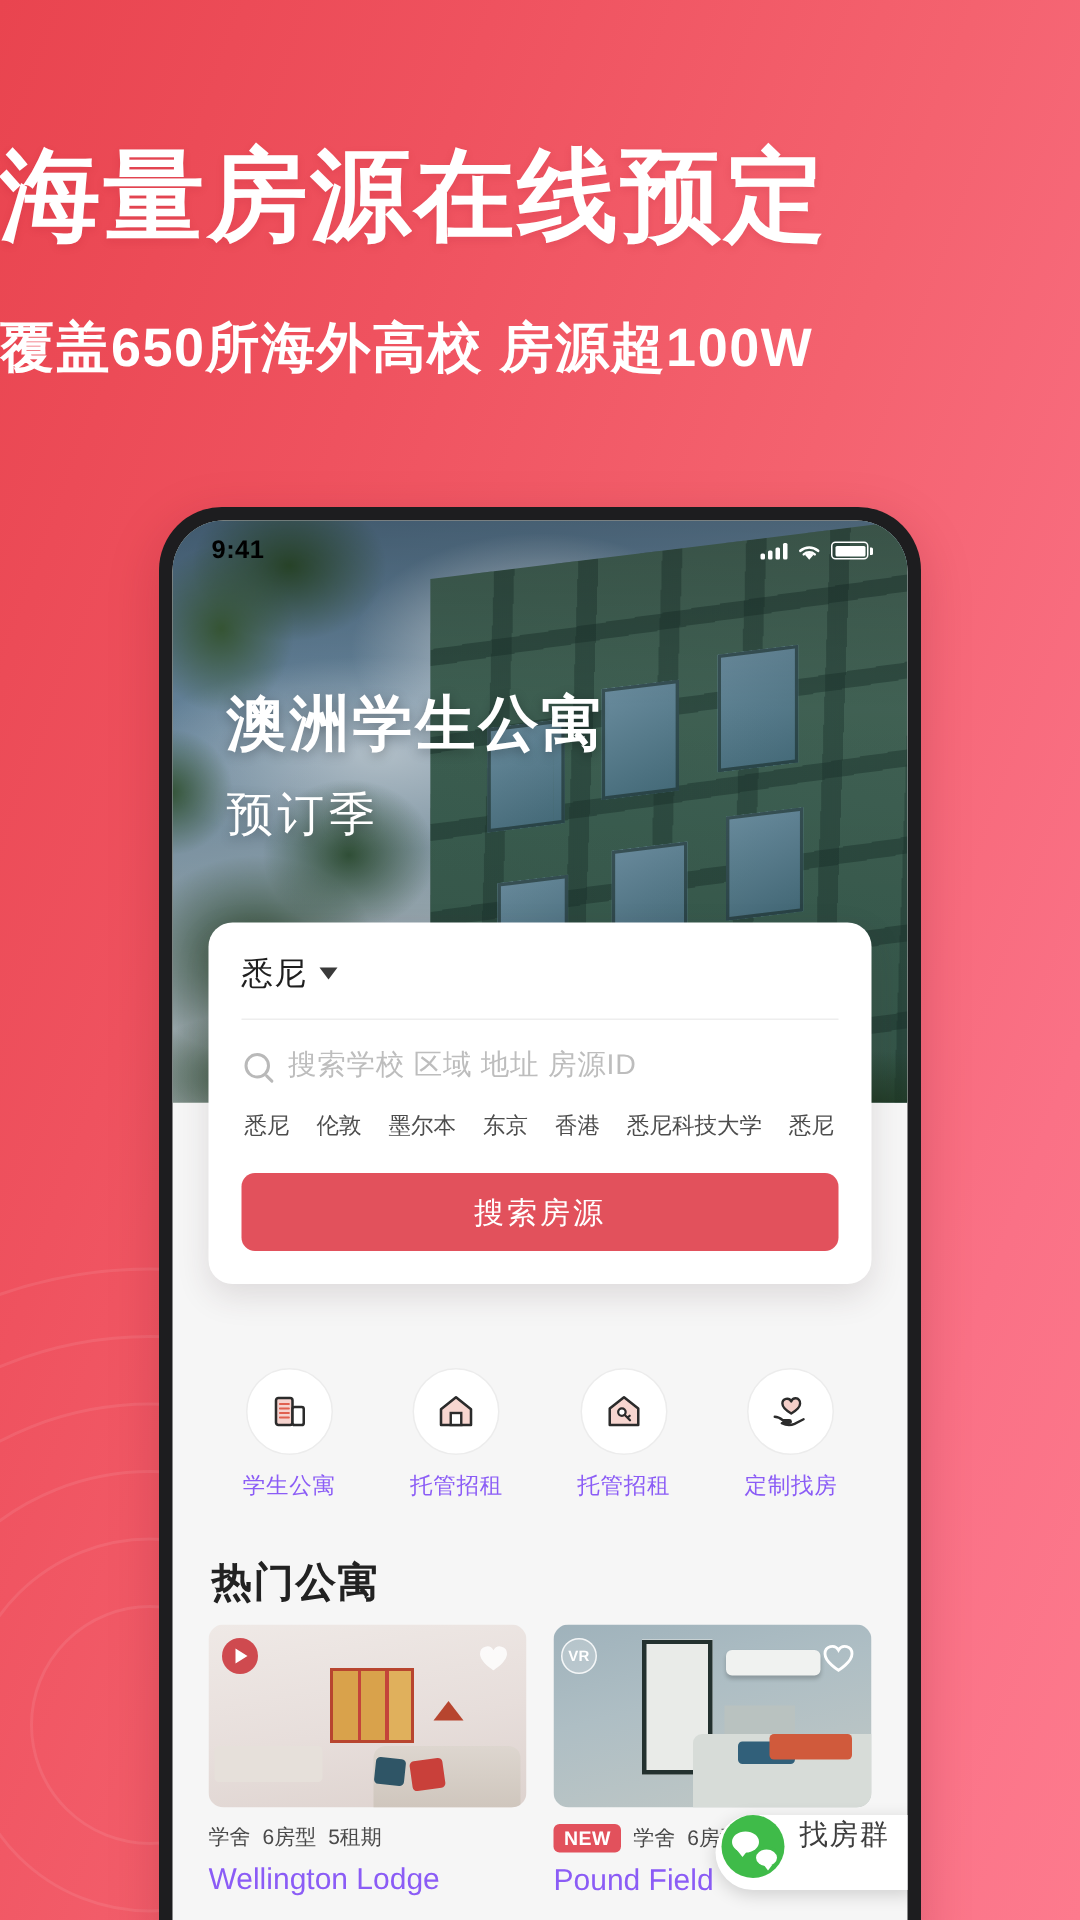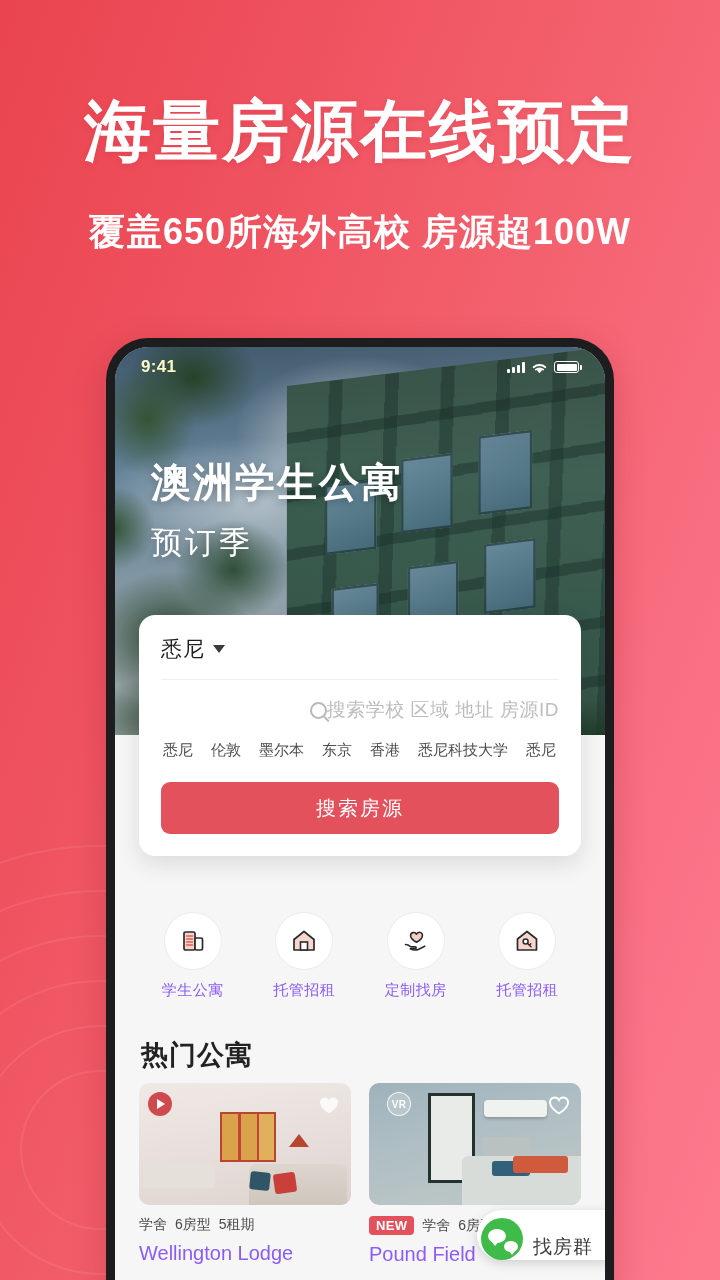--- a/index.html
+++ b/index.html
@@ -27,21 +27,21 @@
     border: 2px solid rgba(255,255,255,0.085);
     border-radius: 50%;
     left: 50%; top: 50%;
     transform: translate(-50%,-50%);
   }
 
   
   .promo-head {
     position: absolute;
     top: 94px; left: 0; width: 720px;
-    text-align: center;
+    text-align: left;
     z-index: 4;
   }
   .promo-title {
     font-size: 67px;
     font-weight: 700;
     color: #ffffff;
     letter-spacing: 2px;
     line-height: 1.1;
     text-shadow: 0 2px 6px rgba(150,20,35,0.12);
   }
@@ -125,21 +125,21 @@
     position: absolute; inset: 0;
     background: linear-gradient(180deg, rgba(0,0,0,0.22) 0%, rgba(0,0,0,0.05) 32%, rgba(0,0,0,0.10) 100%);
   }
 
   
   .statusbar {
     position: absolute; top: 0; left: 0; width: 100%;
     height: 40px;
     display: flex; align-items: center; justify-content: space-between;
     padding: 0 26px;
-    color: #fef9c3;
+    color: #000000;
     z-index: 3;
   }
   .sb-time { font-size: 17px; font-weight: 600; letter-spacing: 0.3px; }
   .sb-right { display: flex; align-items: center; gap: 6px; }
   .sig { display: flex; align-items: flex-end; gap: 2px; height: 11px; }
   .sig i { display: block; width: 3px; background: #fff; border-radius: 1px; }
   .sig i:nth-child(1){height:4px} .sig i:nth-child(2){height:6px}
   .sig i:nth-child(3){height:8px} .sig i:nth-child(4){height:11px}
   .batt {
     width: 25px; height: 12px; border: 1.6px solid #fff; border-radius: 3px;
@@ -177,23 +177,22 @@
     padding-bottom: 16px;
     border-bottom: 1px solid #eeeeee;
   }
   .city-name { font-size: 21px; font-weight: 500; color: #1f1f1f; letter-spacing: 1px; }
   .caret {
     width: 0; height: 0;
     border-left: 6px solid transparent; border-right: 6px solid transparent;
     border-top: 8px solid #3a3a3a;
   }
   .search-row {
-    display: flex; align-items: center; 
+    display: flex; align-items: center; gap: 12px;
     padding: 17px 0 10px 2px;
-    justify-content: flex-end;
   }
   .mag {
     width: 17px; height: 17px; border: 2px solid #b9b9b9; border-radius: 50%;
     position: relative; flex: none;
   }
   .mag::after {
     content:""; position:absolute; right:-5px; bottom:-3px;
     width: 7px; height: 2px; background: #b9b9b9; border-radius: 2px;
     transform: rotate(45deg);
   }
@@ -284,21 +283,21 @@
     background: #cf4a4f;
     display: flex; align-items: center; justify-content: center;
   }
   .badge-play i {
     width: 0; height: 0;
     border-left: 8px solid #ffffff;
     border-top: 5px solid transparent; border-bottom: 5px solid transparent;
     margin-left: 2px;
   }
   .badge-vr {
-    position: absolute; left: 18px; top: 9px;
+    position: absolute; left: 5px; top: 9px;
     width: 24px; height: 24px; border-radius: 50%;
     background: rgba(255,255,255,0.22);
     border: 1.5px solid rgba(255,255,255,0.85);
     color: #ffffff; font-size: 10px; font-weight: 700;
     display: flex; align-items: center; justify-content: center;
     letter-spacing: 0.3px;
   }
   .heart {
     position: absolute; right: 9px; top: 8px;
     width: 26px; height: 26px;
@@ -320,21 +319,21 @@
     white-space: nowrap; overflow: hidden;
   }
 
   
   .float-wx {
     position: absolute; right: -4px; bottom: 38px;
     height: 50px; padding: 0 16px 0 4px;
     background: #ffffff;
     border-radius: 25px 0 0 25px;
     box-shadow: 0 3px 12px rgba(0,0,0,0.16);
-    display: flex; align-items: flex-end; gap: 10px;
+    display: flex; align-items: flex-start; gap: 10px;
     z-index: 20; cursor: pointer;
   }
   .wx-circle {
     width: 42px; height: 42px; border-radius: 50%;
     background: #3fbb49;
     position: relative; flex: none;
   }
   .wx-circle .b1 {
     position:absolute; left:7px; top:11px; width:18px; height:14px;
     background:#ffffff; border-radius:50%;
@@ -463,37 +462,37 @@
               <path d="M14 4.5 L24 12.5 V23 H4 V12.5 Z" fill="#f7d6d0" stroke="#2b2b2b" stroke-width="1.7" stroke-linejoin="round"></path>
               <rect x="10.5" y="15" width="7" height="8" fill="#fff" stroke="#2b2b2b" stroke-width="1.6"></rect>
             </svg>
           </div>
           <div class="qi-label">托管招租</div>
         </div>
 
         <div class="quick-item">
           <div class="qi-circle">
             <svg width="28" height="28" viewBox="0 0 28 28">
+              <path d="M14 4.5 L23.5 12 V23 H4.5 V12 Z" fill="#f7d6d0" stroke="#2b2b2b" stroke-width="1.7" stroke-linejoin="round"></path>
+              <circle cx="12.6" cy="14.4" r="2.5" fill="#fff" stroke="#2b2b2b" stroke-width="1.5"></circle>
+              <path d="M14.4 16.2 L18 19.8 M16.4 18.2 l1.4-1.4" stroke="#2b2b2b" stroke-width="1.5" stroke-linecap="round"></path>
+            </svg>
+          </div>
+          <div class="qi-label">托管招租</div>
+        </div>
+
+        <div class="quick-item">
+          <div class="qi-circle">
+            <svg width="28" height="28" viewBox="0 0 28 28">
               <path d="M17.5 5.2a3.1 3.1 0 0 0-3 2.1 3.1 3.1 0 0 0-5.9 1.4c0 3.2 5.9 6.6 5.9 6.6s5.9-3.4 5.9-6.6a3.1 3.1 0 0 0-2.9-3.5Z" fill="#f4cfc9" stroke="#2b2b2b" stroke-width="1.6" stroke-linejoin="round"></path>
               <path d="M3.5 17.5c2.4 0 4 1.2 5.4 2.3h4.3c1.2 0 1.4 1.7 0 1.7H9" stroke="#2b2b2b" stroke-width="1.6" fill="none" stroke-linecap="round"></path>
               <path d="M8.2 21.8c3 1.5 5.9 1.6 8.5.4l6-3" stroke="#2b2b2b" stroke-width="1.6" fill="none" stroke-linecap="round"></path>
             </svg>
           </div>
           <div class="qi-label">定制找房</div>
-        </div>
-
-        <div class="quick-item">
-          <div class="qi-circle">
-            <svg width="28" height="28" viewBox="0 0 28 28">
-              <path d="M14 4.5 L23.5 12 V23 H4.5 V12 Z" fill="#f7d6d0" stroke="#2b2b2b" stroke-width="1.7" stroke-linejoin="round"></path>
-              <circle cx="12.6" cy="14.4" r="2.5" fill="#fff" stroke="#2b2b2b" stroke-width="1.5"></circle>
-              <path d="M14.4 16.2 L18 19.8 M16.4 18.2 l1.4-1.4" stroke="#2b2b2b" stroke-width="1.5" stroke-linecap="round"></path>
-            </svg>
-          </div>
-          <div class="qi-label">托管招租</div>
         </div>
 
 
       </div>
 
       <div class="hot-head">热门公寓</div>
 
       <div class="cards">
 
         <div class="card">

